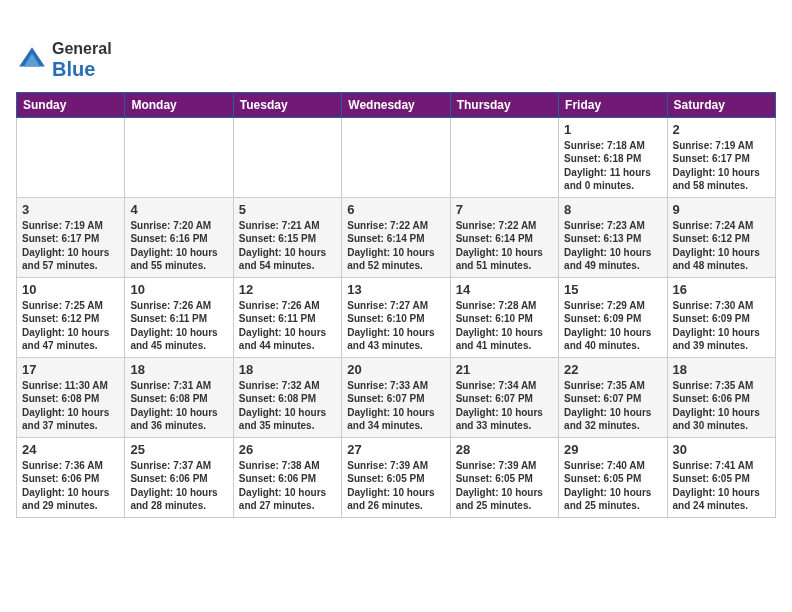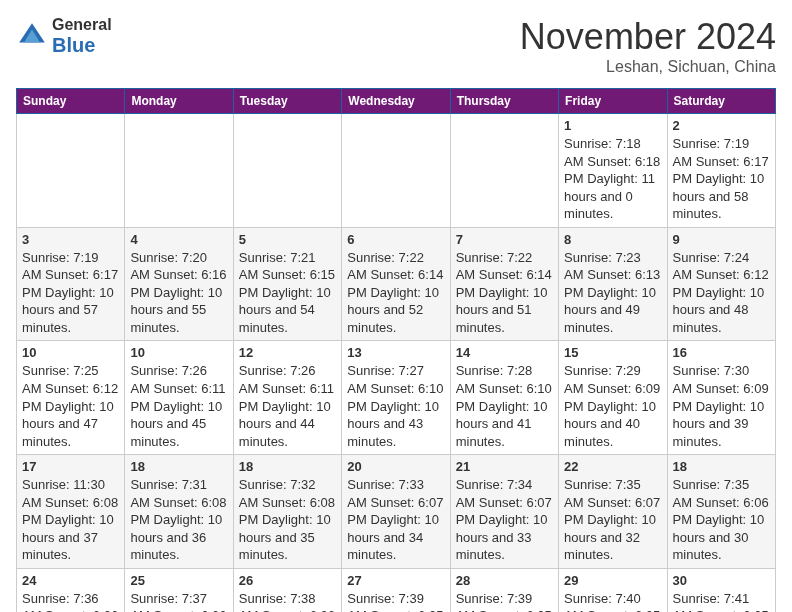--- a/index.html
+++ b/index.html
@@ -13,20 +13,21 @@
     .header {
       display: flex;
       justify-content: space-between;
       align-items: flex-start;
       margin-bottom: 12px;
     }
     .logo {
       display: flex;
       align-items: center;
       gap: 4px;
+      margin-top: 24px;
     }
     .logo-text {
       display: flex;
       flex-direction: column;
       line-height: 1.1;
     }
     .logo-general {
       font-size: 16px;
       font-weight: bold;
       color: #333;
@@ -79,46 +80,43 @@
     .calendar tr:nth-child(even) td {
       background-color: #f5f5f5;
     }
     .day-number {
       font-size: 13px;
       font-weight: bold;
       display: block;
       margin-bottom: 2px;
     }
     .day-info {
-      font-size: 13px;
+      font-size: 10px;
       line-height: 1.35;
       color: #333;
+      font-weight: bold;
     }
     .empty-cell {
       background: #fff;
     }
   </style>
 </head>
 <body>
 
 <div class="header">
   <div class="logo">
     <svg class="logo-icon" viewBox="0 0 40 40">
       <polygon points="20,4 36,28 4,28" fill="#2a6db5"></polygon>
       <polygon points="20,12 30,28 10,28" fill="#5a9fd4"></polygon>
     </svg>
     <div class="logo-text">
       <span class="logo-general">General</span>
       <span class="logo-blue">Blue</span>
     </div>
   </div>
-  <div class="title-block">
-    <div class="month-title">November 2024</div>
-    <div class="location">Leshan, Sichuan, China</div>
-  </div>
 </div>
 
 <table class="calendar">
   <thead>
     <tr>
     <th>Sunday</th>
         <th>Monday</th>
         <th>Tuesday</th>
         <th>Wednesday</th>
         <th>Thursday</th>

